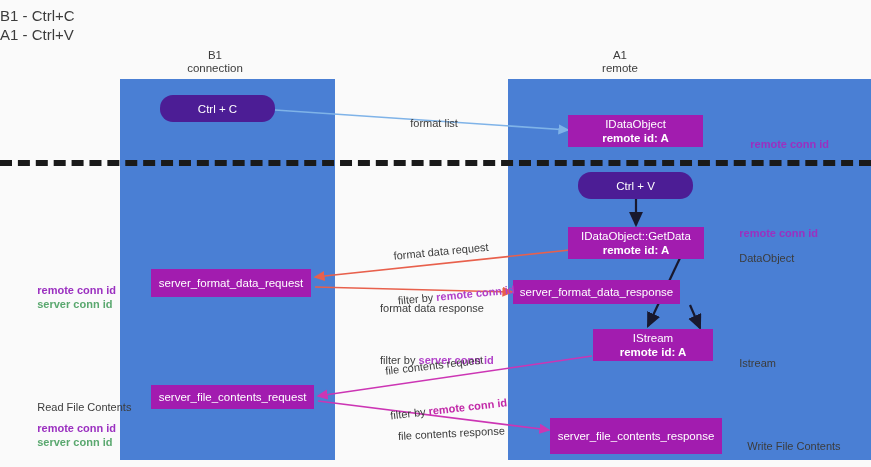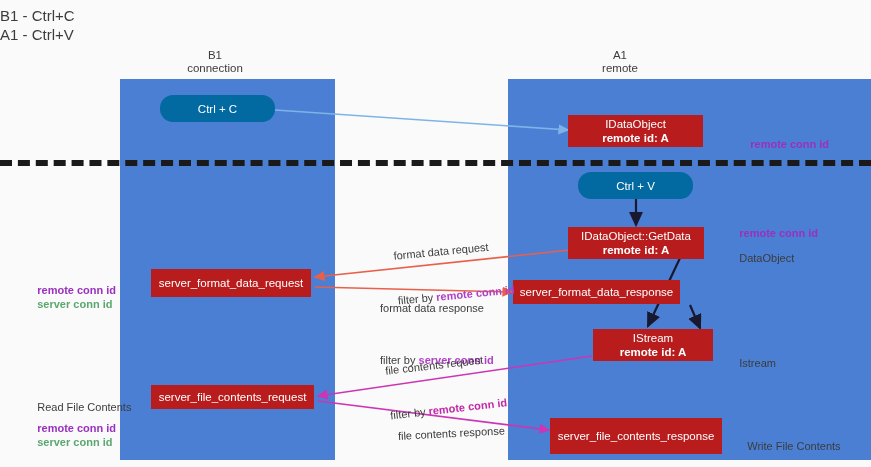--- a/index.html
+++ b/index.html
@@ -55,22 +55,22 @@
     display: flex;
     flex-direction: column;
     align-items: center;
     justify-content: center;
     text-align: center;
     color: #ffffff;
     font-size: 11.5px;
     line-height: 14px;
     white-space: pre;
   }
-  .node.green { background: #0369a1; border-radius: 13px; }
-  .node.orange { background: #b91c1c; }
+  .node.green { background: #4c1d95; border-radius: 13px; }
+  .node.orange { background: #a21caf; }
   .node .l2 { font-size: 11.5px; font-weight: bold; }
 
   
   .elabel {
     position: absolute;
     font-size: 11px;
     line-height: 15px;
     color: #3c3c3c;
     white-space: pre;
   }
@@ -193,20 +193,23 @@
   </div>
 
   <div class="node orange" style="left:151px; top:385px; width:163px; height:24px;">
     <span>server_file_contents_request</span>
   </div>
 
   <div class="node orange" style="left:550px; top:418px; width:172px; height:36px;">
     <span>server_file_contents_response</span>
   </div>
 
+  <div class="elabel" style="left:398px; top:101px;">
+    <span>format list</span>
+  </div>
 
   <div class="elabel" style="left:390px; top:219px; transform:rotate(-5.5deg); transform-origin:left top;">
     <div>format data request</div>
     <div><span>filter by </span><span class="hl-purple">remote conn id</span></div>
   </div>
 
   <div class="elabel" style="left:380px; top:271px;">
     <div>format data response</div>
     <div style="margin-top:7px;"><span>filter by </span><span class="hl-purple">server conn id</span></div>
   </div>

